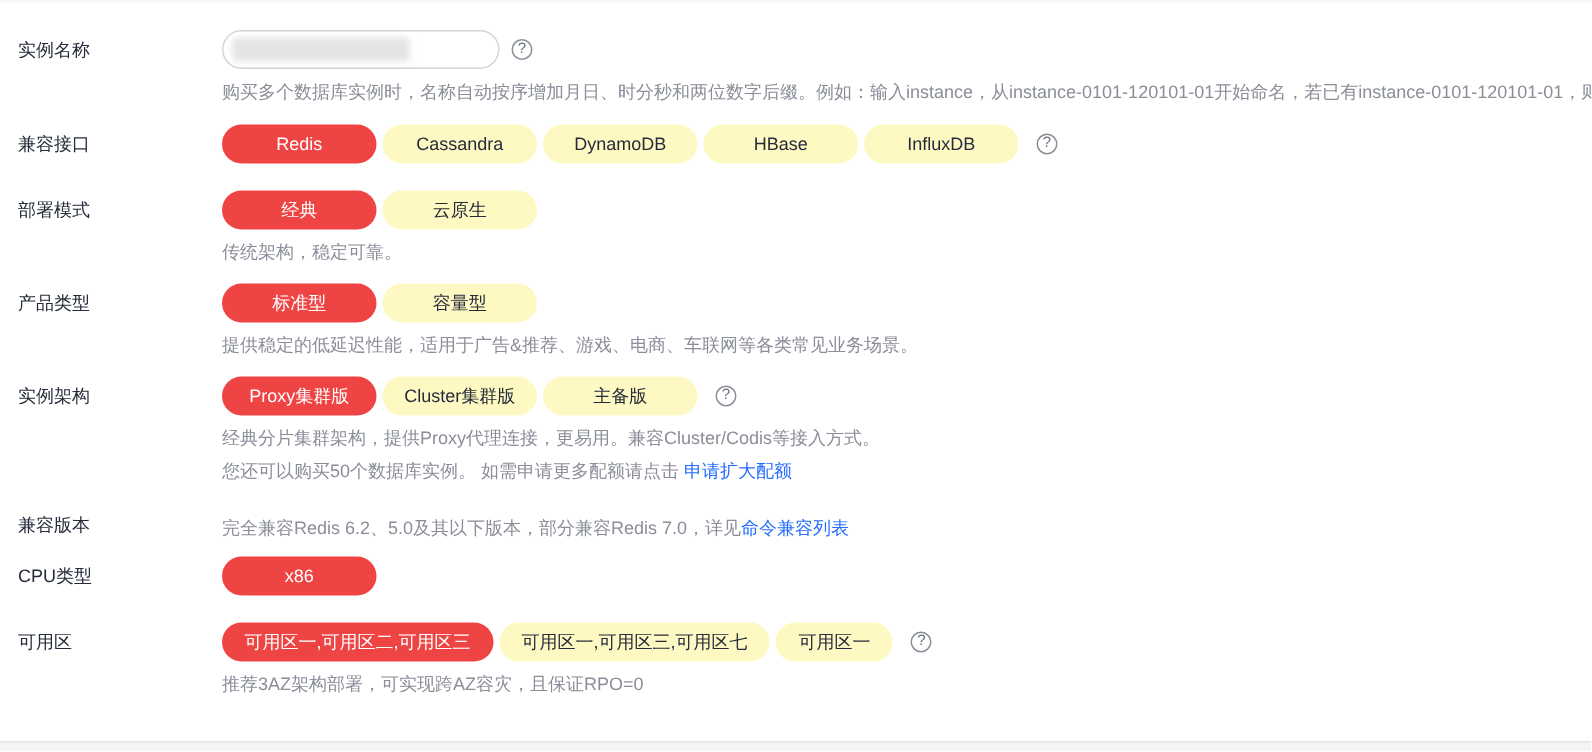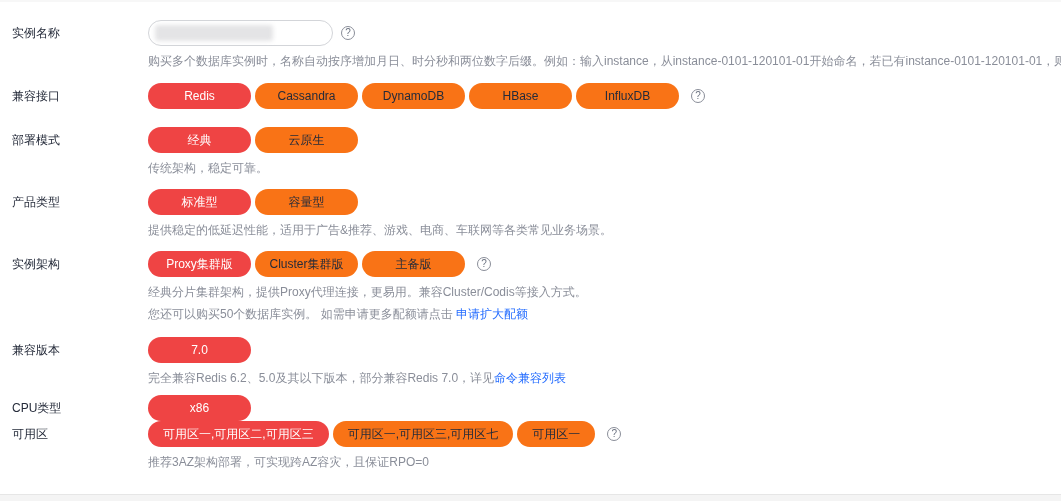--- a/index.html
+++ b/index.html
@@ -31,21 +31,21 @@
   }
   .row-content { flex: 1 1 auto; min-width: 0; }
   .controls { display: flex; align-items: center; }
   .pill {
     height: 26px;
     min-width: 103px;
     padding: 0 12px;
     margin-right: 4px;
     border: none;
     border-radius: 13px;
-    background: #f97316;
+    background: #fef9c3;
     color: #252b3a;
     font-size: 12px;
     font-family: inherit;
     display: inline-flex;
     align-items: center;
     justify-content: center;
     cursor: pointer;
     white-space: nowrap;
   }
   .pill.selected { background: #ef4444; color: #ffffff; }
@@ -104,21 +104,21 @@
     pointer-events: none;
   }
   
   .r1 { margin-top: 18px; }
   .r2 { margin-top: 13px; }
   .r3 { margin-top: 18px; }
   .r4 { margin-top: 12px; }
   .r5 { margin-top: 12px; justify-content: space-between; }
   .r6 { margin-top: 14px; }
   .r7 { margin-top: 8px; }
-  .r8 { }
+  .r8 { margin-top: 18px; }
 </style>
 </head>
 <body>
 
 <div class="top-strip"></div>
 
 <div class="panel">
 
   <div class="row r1">
     <div class="row-label">实例名称</div>
@@ -180,23 +180,20 @@
         <span class="help-icon">?</span>
       </div>
       <div class="desc">经典分片集群架构，提供Proxy代理连接，更易用。兼容Cluster/Codis等接入方式。</div>
       <div class="desc second"><span>您还可以购买50个数据库实例。 如需申请更多配额请点击 </span><a class="link">申请扩大配额</a></div>
     </div>
   </div>
 
   <div class="row r6">
     <div class="row-label">兼容版本</div>
     <div class="row-content">
-      <div class="controls">
-        <button class="pill selected">7.0</button>
-      </div>
       <div class="desc"><span>完全兼容Redis 6.2、5.0及其以下版本，部分兼容Redis 7.0，详见</span><a class="link">命令兼容列表</a></div>
     </div>
   </div>
 
   <div class="row r7">
     <div class="row-label">CPU类型</div>
     <div class="row-content">
       <div class="controls">
         <button class="pill selected">x86</button>
       </div>

